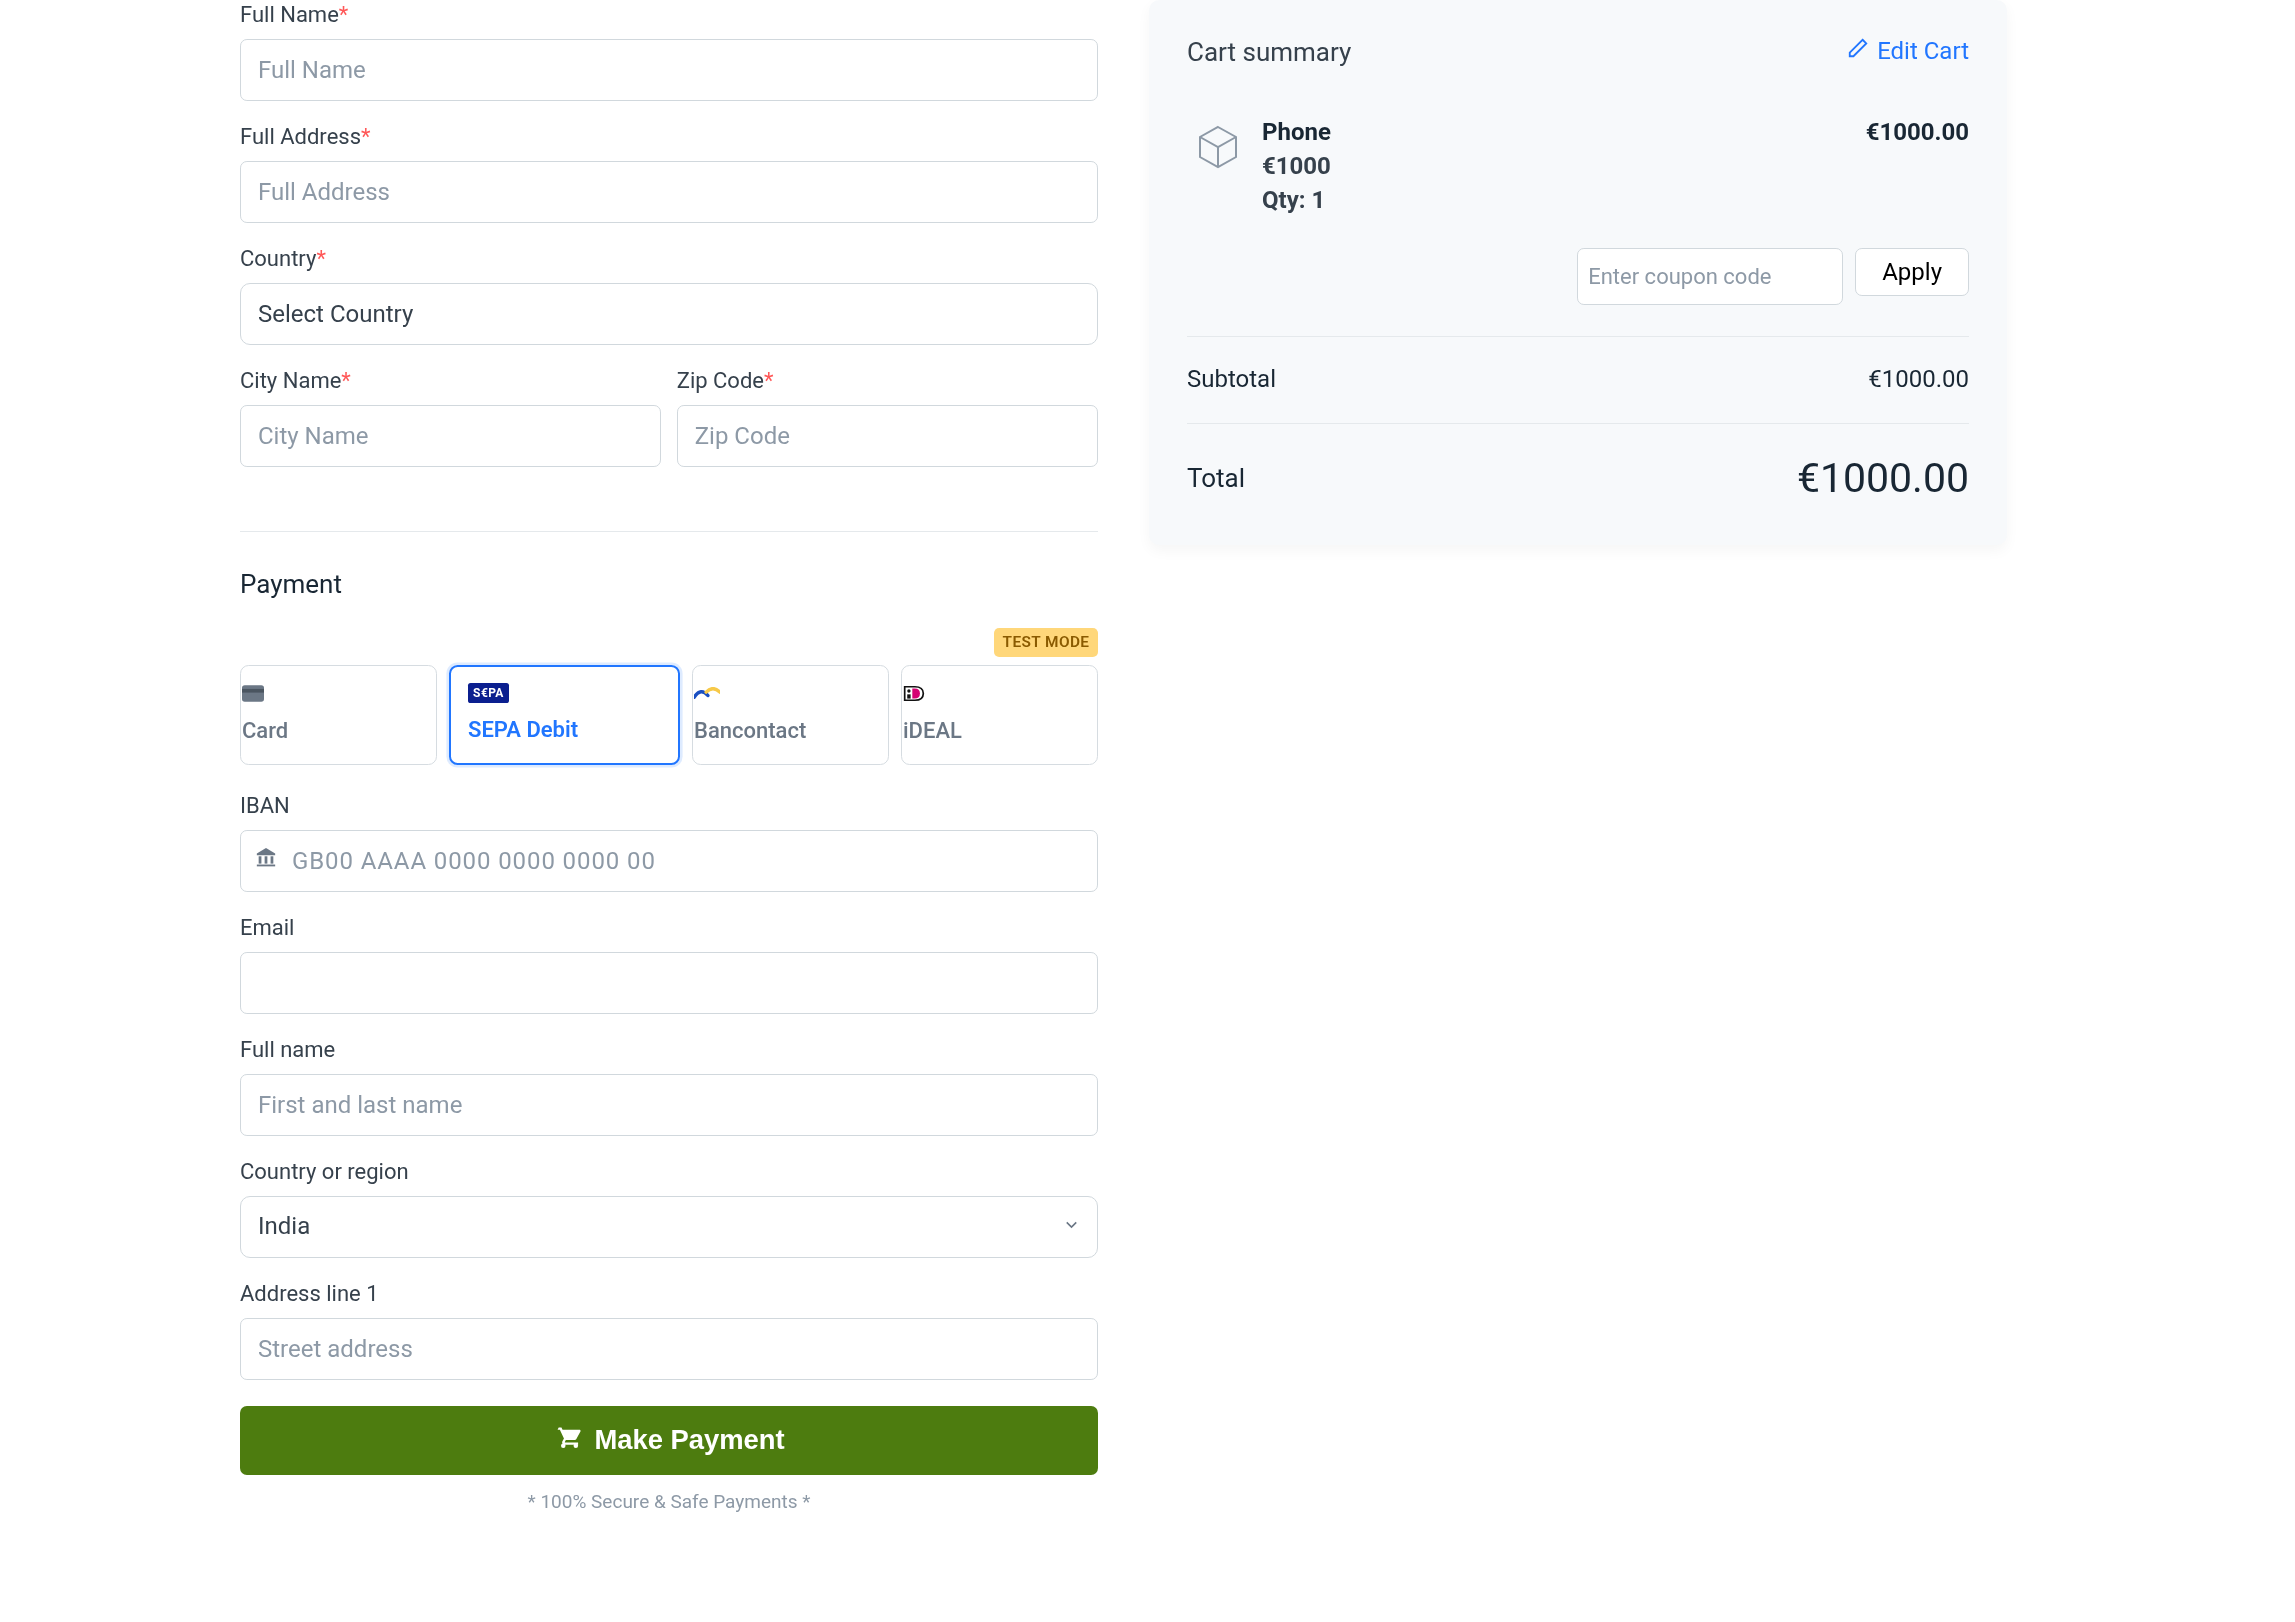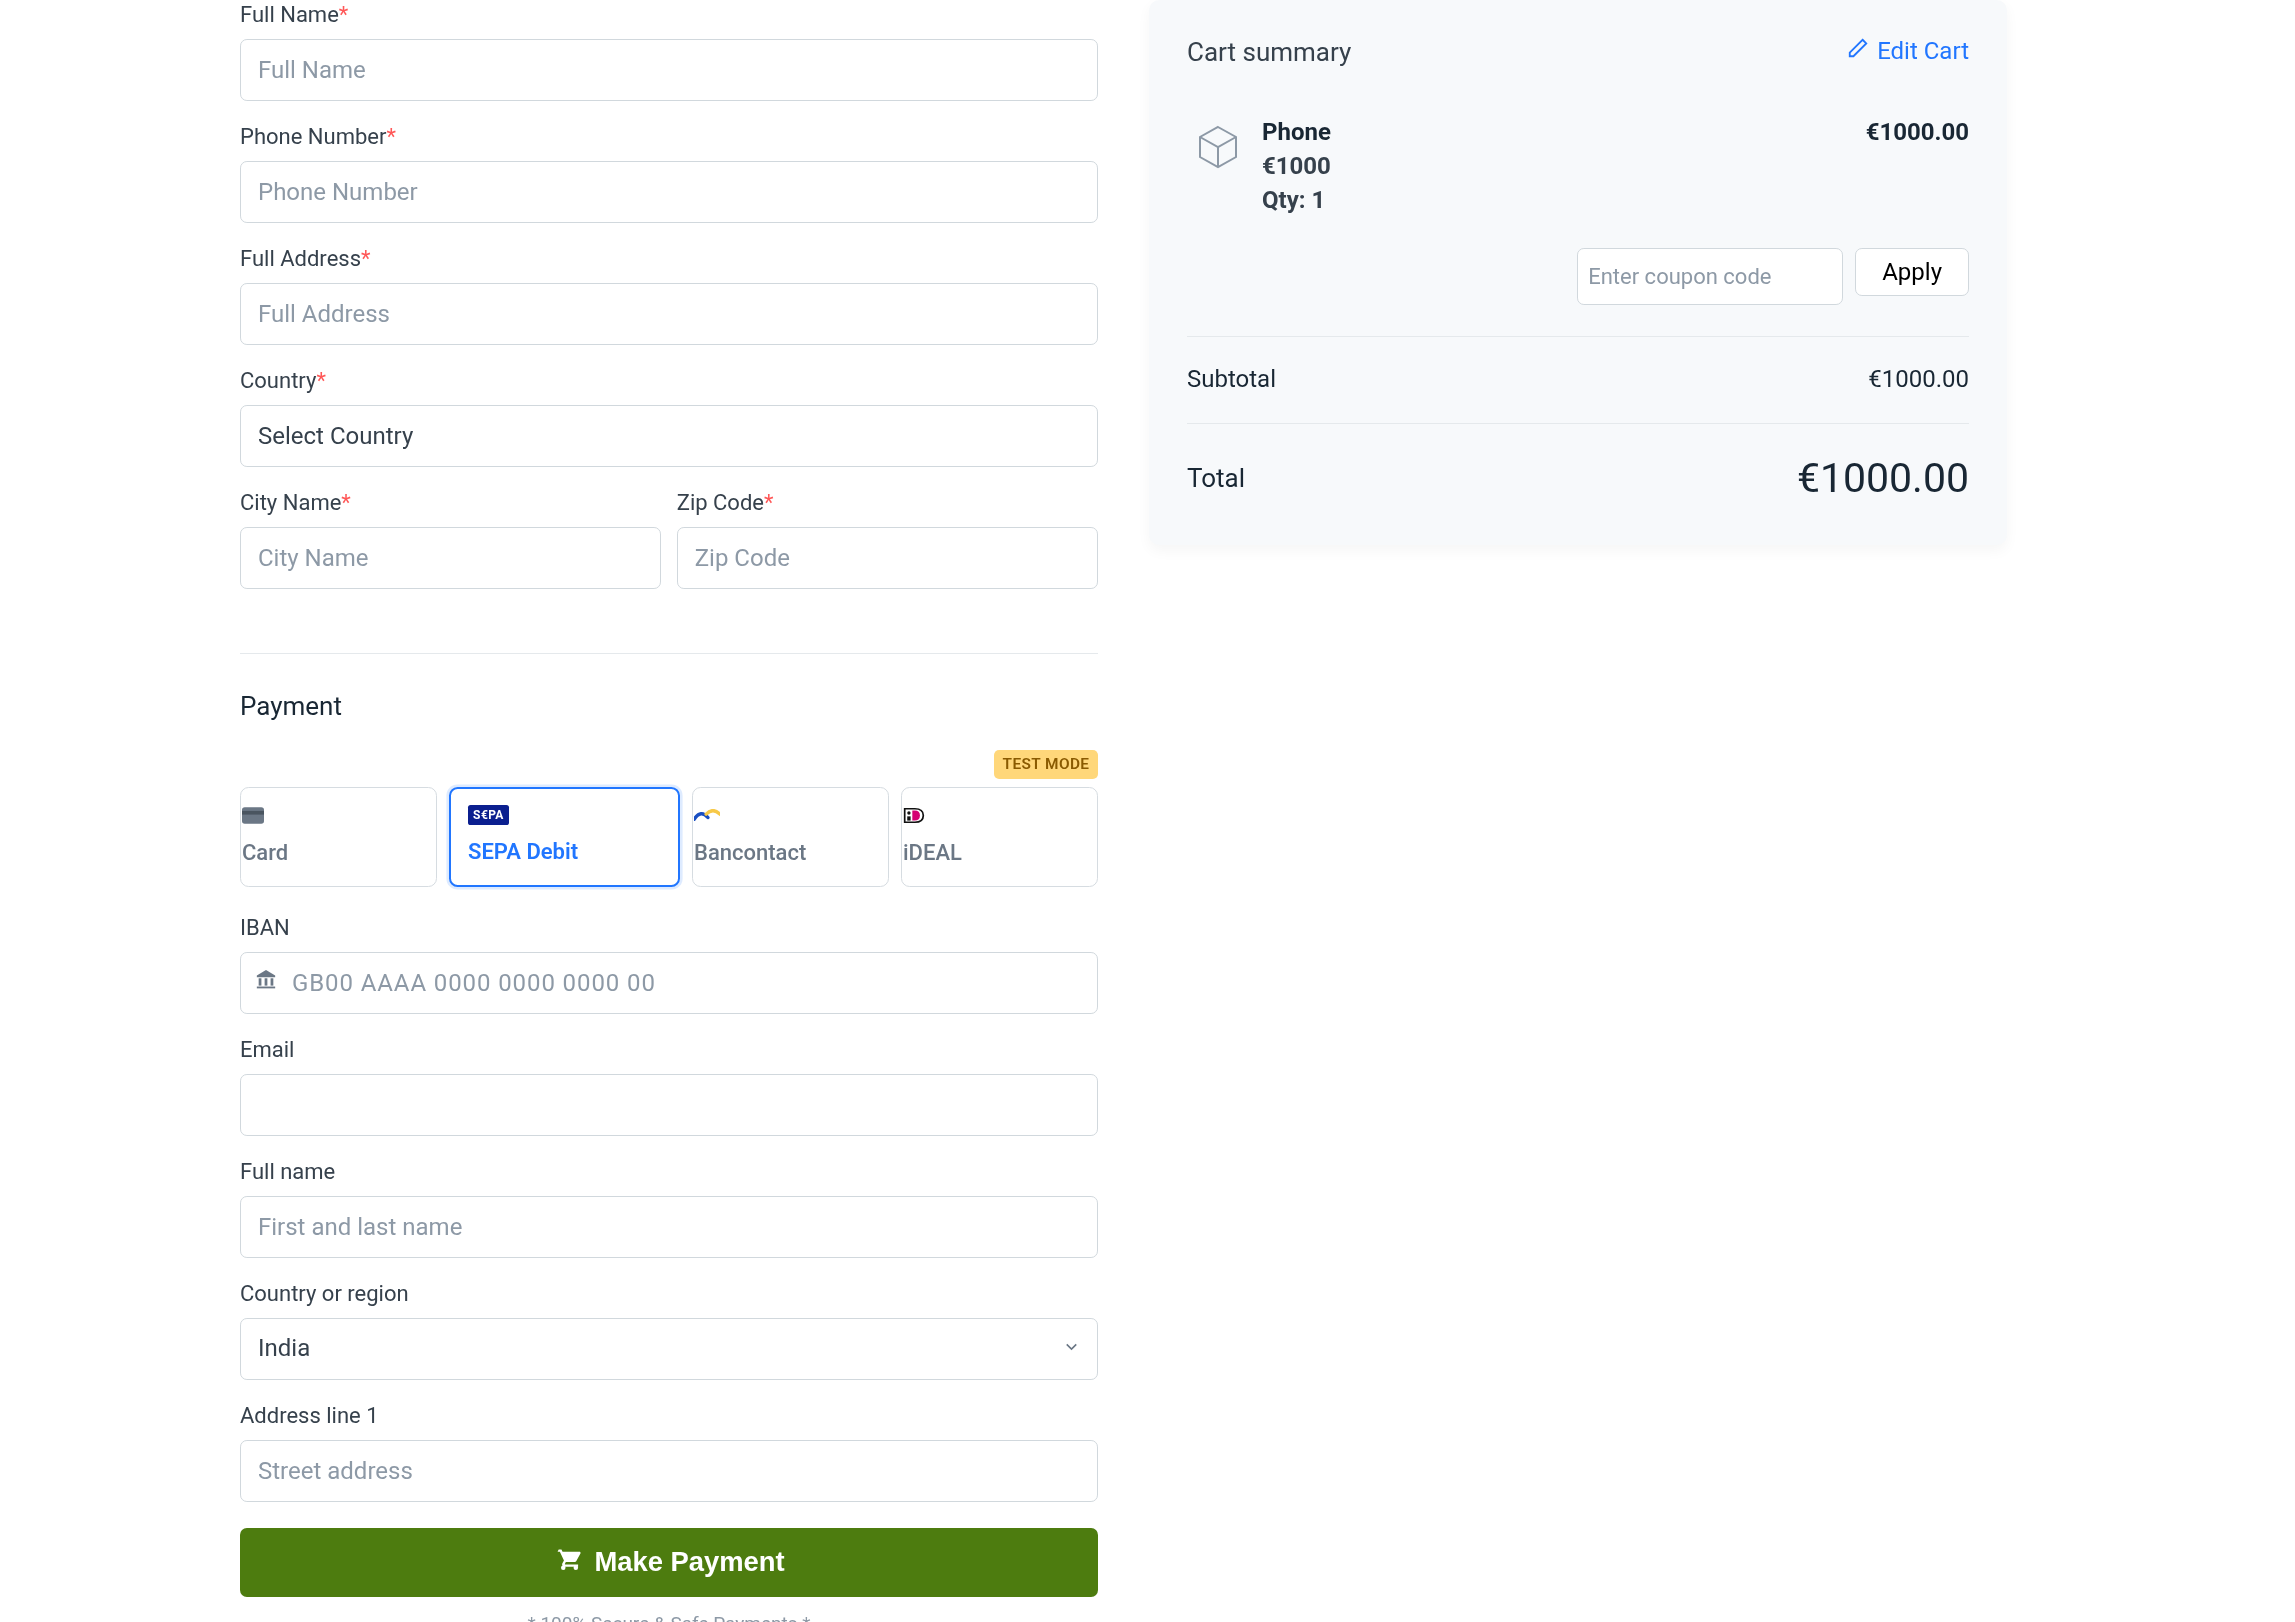--- a/index.html
+++ b/index.html
@@ -35,21 +35,21 @@
     height: 62px;
     padding: 0 17px;
     border: 0.9px solid #d1d8dd;
     border-radius: 6.9px;
     font-size: 24px;
     color: #36414c;
     background: #fff;
     font-family: inherit;
   }
   .text-input::placeholder { color: #8d99a6; }
-  .select-input { color: #36414c; appearance: none; background-image: none; }
+  .select-input { color: #36414c; appearance: none; background-image: none; border-radius: 10px; }
 
   hr.divider {
     border: none;
     border-top: 0.9px solid #e5e9ec;
     margin: 43px 0 34px 0;
   }
 
   .section-heading {
     font-size: 26px;
     font-weight: 400;
@@ -230,24 +230,20 @@
 
 <div class="page">
 
   <div class="left-col">
 
     <div class="form-group">
       <label class="field-label"><span>Full Name</span><span class="req">*</span></label>
       <input class="text-input" placeholder="Full Name" style="">
     </div>
 
-    <div class="form-group">
-      <label class="field-label"><span>Phone Number</span><span class="req">*</span></label>
-      <input class="text-input" placeholder="Phone Number" style="">
-    </div>
 
     <div class="form-group">
       <label class="field-label"><span>Full Address</span><span class="req">*</span></label>
       <input class="text-input" placeholder="Full Address" style="">
     </div>
 
     <div class="form-group">
       <label class="field-label"><span>Country</span><span class="req">*</span></label>
       <div class="select-wrapper">
         <div class="select-input" style="display:flex;align-items:center;">Select Country</div>

